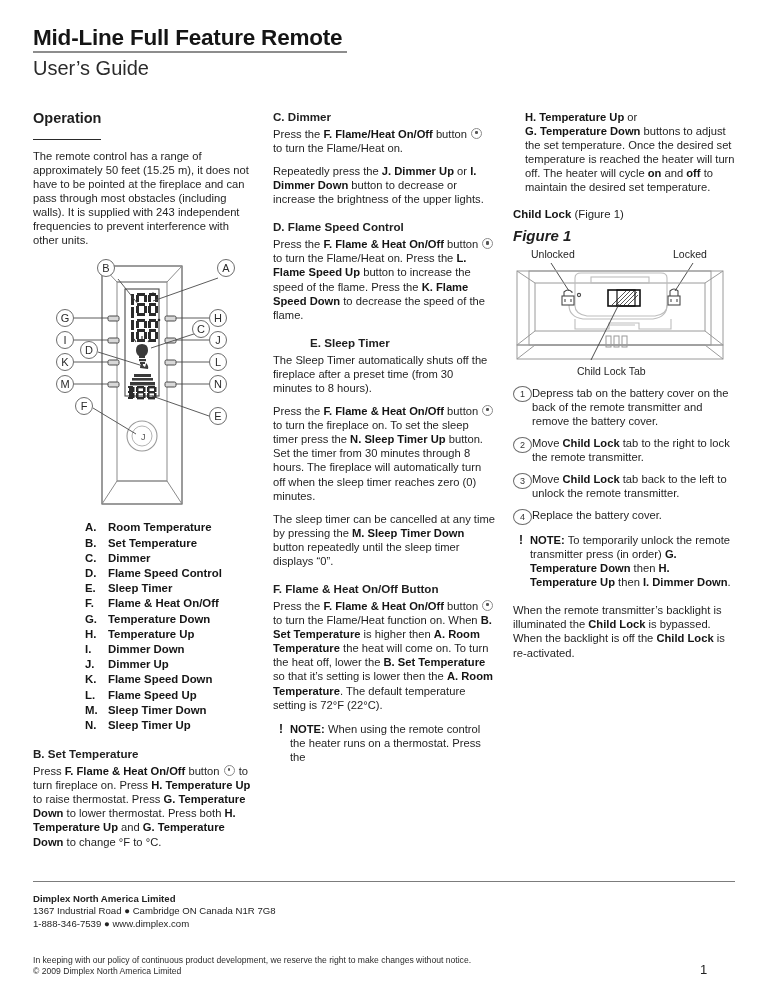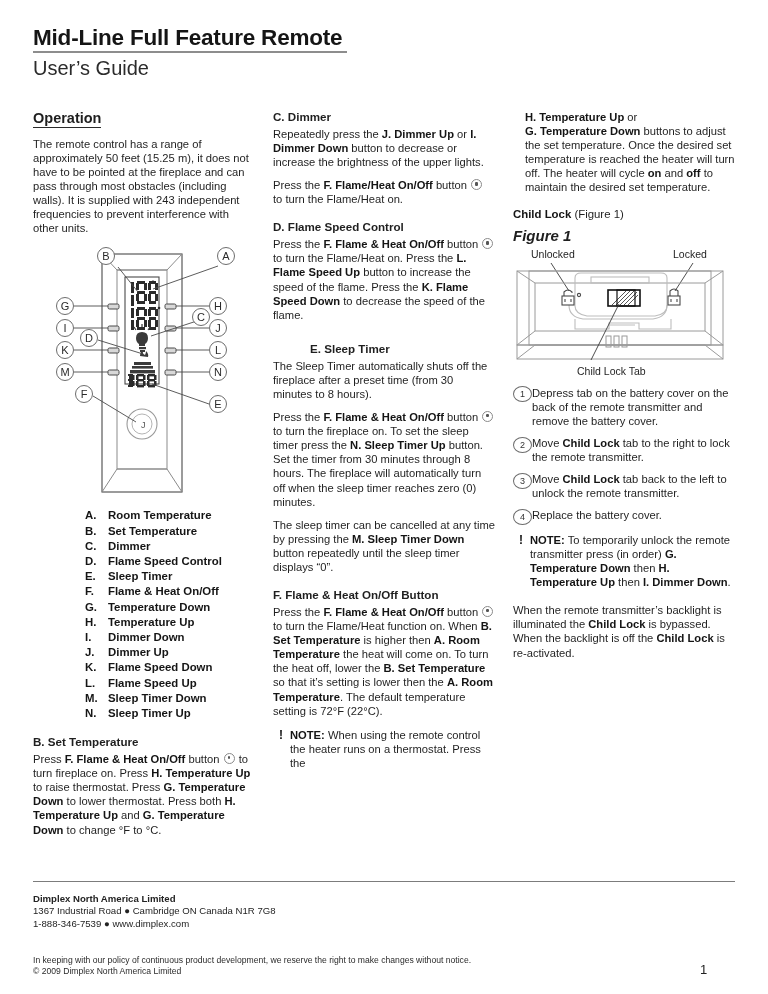--- a/index.html
+++ b/index.html
@@ -61,21 +61,21 @@
   #col1 { left: 33px;  width: 218px; }
   #col2 { left: 273px; width: 222px; }
   #col3 { left: 513px; width: 224px; }
 
   h2.section-head {
     font-size: 14.5px;
     font-weight: bold;
     margin: 0 0 5px 0;
     display: inline-block;
     border-bottom: 1.6px solid #2a2a2a;
-    padding-bottom: 0px;
+    padding-bottom: 12px;
     line-height: 1.15;
   }
   h3.sub-head {
     font-size: 11.6px;
     font-weight: bold;
     margin: 0 0 3px 0;
     line-height: 1.2;
   }
   p.para {
     margin: 0 0 9px 0;
@@ -464,32 +464,32 @@
     <h3 class="sub-head" style="margin-top:14px;">B.  Set Temperature</h3>
     <p class="para">
       <span>Press </span><b>F. Flame &amp; Heat On/Off</b><span> button </span><span class="pwr"></span><span> to turn fireplace on. Press </span><b>H. Temperature Up</b><span> to raise thermostat. Press </span><b>G. Temperature Down</b><span> to lower thermostat. Press both </span><b>H. Temperature Up</b><span> and </span><b>G. Temperature Down</b><span> to change °F to °C.</span>
     </p>
   </div>
 
   <div class="col" id="col2">
 
     <h3 class="sub-head">C.  Dimmer</h3>
     <p class="para">
+      <span>Press the </span><b>F. Flame/Heat On/Off</b><span> button </span><span class="pwr"></span><span> to turn the Flame/Heat on.</span>
+    </p>
+    <p class="para">
       <span>Repeatedly press the </span><b>J. Dimmer Up</b><span> or </span><b>I. Dimmer Down</b><span> button to decrease or increase the brightness of the upper lights.</span>
-    </p>
-    <p class="para">
-      <span>Press the </span><b>F. Flame/Heat On/Off</b><span> button </span><span class="pwr"></span><span> to turn the Flame/Heat on.</span>
     </p>
 
     <h3 class="sub-head" style="margin-top:14px;">D.  Flame Speed Control</h3>
     <p class="para">
       <span>Press the </span><b>F. Flame &amp; Heat On/Off</b><span> button </span><span class="pwr"></span><span> to turn the Flame/Heat on. Press the </span><b>L. Flame Speed Up</b><span> button to increase the speed of the flame.  Press the </span><b>K. Flame Speed Down</b><span> to decrease the speed of the flame.</span>
     </p>
 
-    <h3 class="sub-head" style="margin-top:20px;padding-left:37px;">E.  Sleep Timer</h3>
+    <h3 class="sub-head" style="margin-top:14px;padding-left:37px;">E.  Sleep Timer</h3>
     <p class="para">The Sleep Timer automatically shuts off the fireplace after a preset time (from 30 minutes to 8 hours).</p>
     <p class="para">
       <span>Press the </span><b>F. Flame &amp; Heat On/Off</b><span> button </span><span class="pwr"></span><span> to turn the fireplace on. To set the sleep timer press the </span><b>N. Sleep Timer Up</b><span> button.  Set the timer from 30 minutes through 8 hours. The fireplace will automatically turn off when the sleep timer reaches zero (0) minutes.</span>
     </p>
     <p class="para">
       <span>The sleep timer can be cancelled at any time by pressing the </span><b>M. Sleep Timer Down</b><span> button repeatedly until the sleep timer displays “0”.</span>
     </p>
 
     <h3 class="sub-head" style="margin-top:14px;">F.   Flame &amp; Heat On/Off Button</h3>
     <p class="para tight">

